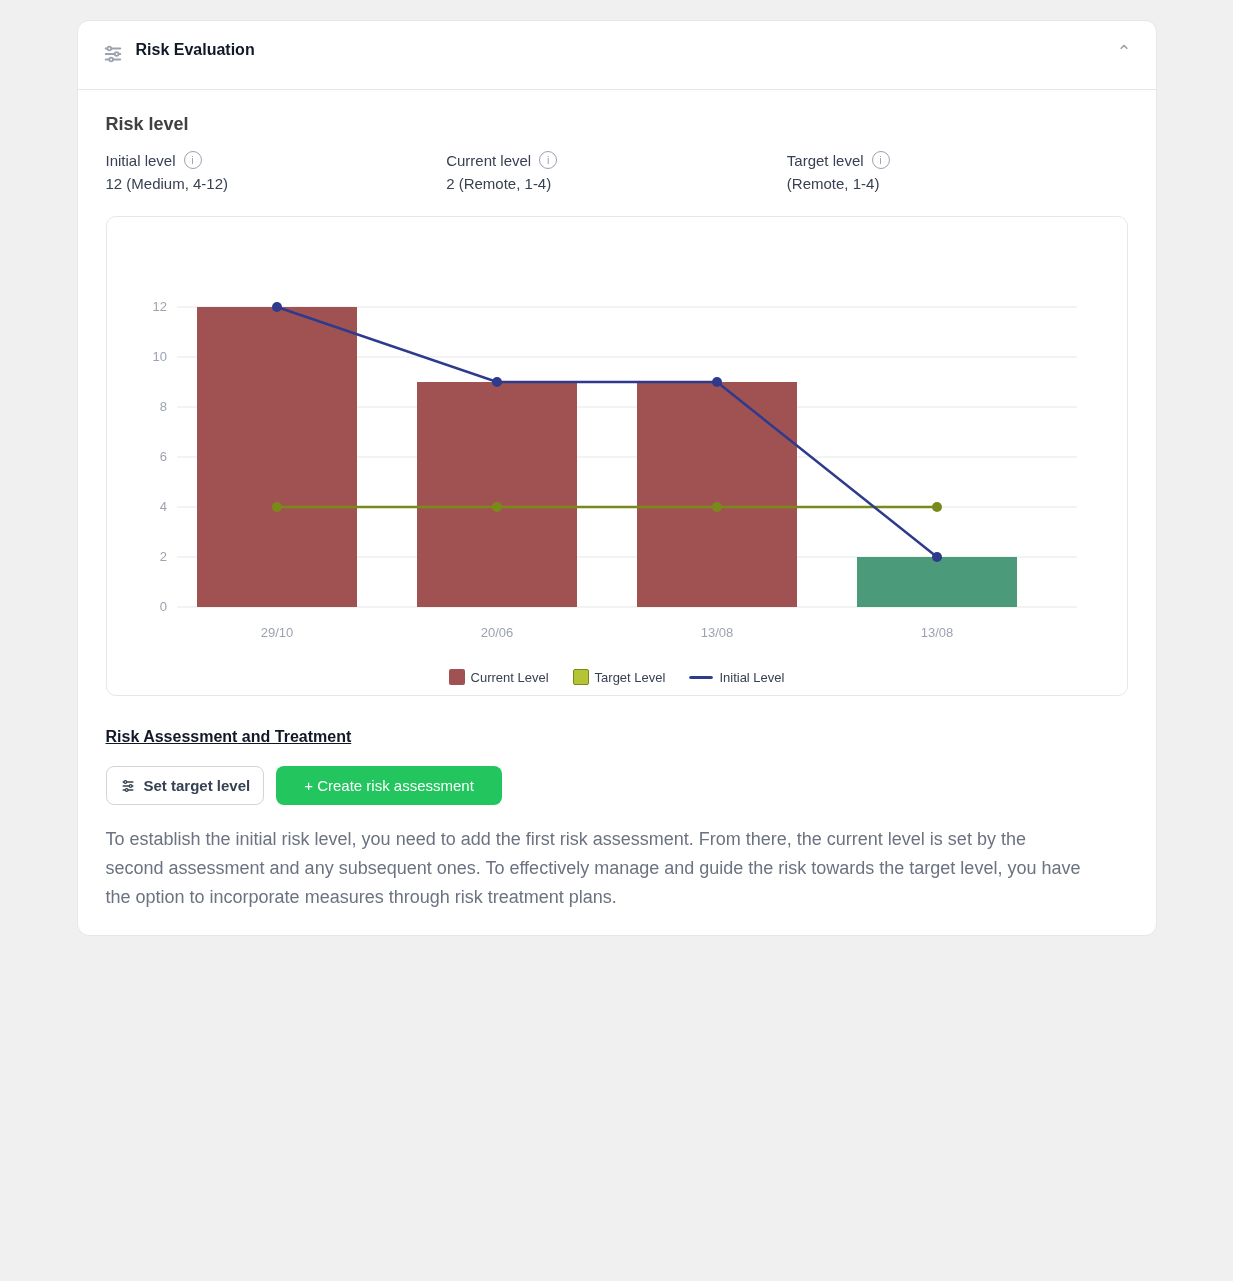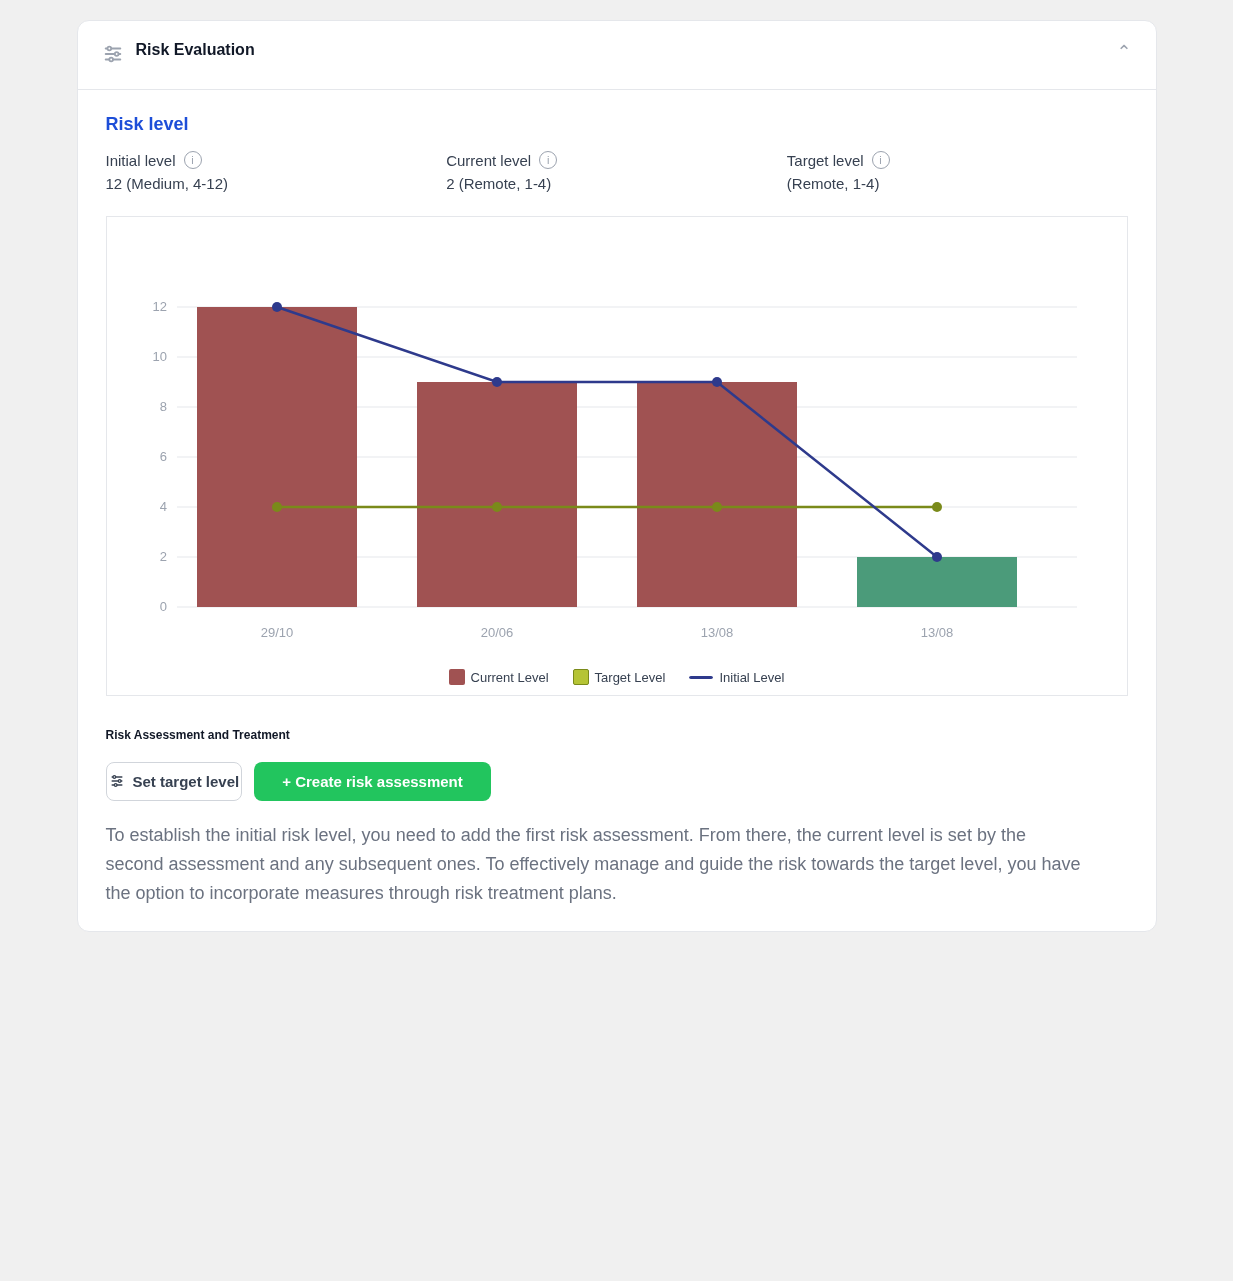--- a/index.html
+++ b/index.html
@@ -52,21 +52,21 @@
       color: #9ca3af;
       font-size: 18px;
       cursor: pointer;
     }
     .body-section {
       padding: 24px 28px;
     }
     .risk-level-title {
       font-size: 18px;
       font-weight: 700;
-      color: #1d4ed8;
+      color: #404040;
       margin-bottom: 16px;
     }
     .risk-metrics {
       display: flex;
       gap: 0;
       margin-bottom: 24px;
     }
     .metric-item {
       flex: 1;
     }
@@ -93,21 +93,21 @@
       color: #9ca3af;
       cursor: pointer;
       flex-shrink: 0;
     }
     .metric-value {
       font-size: 15px;
       color: #374151;
     }
     .chart-container {
       border: 1px solid #e5e7eb;
-      border-radius: 0;
+      border-radius: 10px;
       padding: 20px 20px 10px 20px;
       background: #fff;
       margin-bottom: 32px;
     }
     .chart-area {
       position: relative;
       width: 100%;
       height: 420px;
     }
     svg.chart-svg {
@@ -132,54 +132,55 @@
       width: 16px;
       height: 16px;
       border-radius: 2px;
     }
     .legend-line {
       width: 24px;
       height: 3px;
       border-radius: 2px;
     }
     .rat-title {
-      font-size: 12px;
+      font-size: 16px;
       font-weight: 700;
       color: #111827;
       margin-bottom: 20px;
+      text-decoration: underline;
     }
     .rat-buttons {
       display: flex;
       gap: 12px;
       margin-bottom: 20px;
     }
     .btn-set-target {
       display: flex;
-      align-items: flex-start;
+      align-items: flex-end;
       gap: 8px;
-      padding: 10px 2px;
+      padding: 10px 13px;
       border: 1.5px solid #d1d5db;
       border-radius: 8px;
       background: #fff;
       cursor: pointer;
       font-size: 15px;
       font-weight: 600;
       color: #374151;
     }
     .btn-create {
       display: flex;
       align-items: center;
       gap: 8px;
       padding: 10px 28px;
       border: none;
       border-radius: 8px;
       background: #22c55e;
       cursor: pointer;
       font-size: 15px;
-      font-weight: 700;
+      font-weight: 400;
       color: #fff;
     }
     .btn-manage {
       display: flex;
       align-items: center;
       gap: 8px;
       padding: 10px 20px;
       border: 1.5px solid #d1d5db;
       border-radius: 8px;
       background: #fff;

